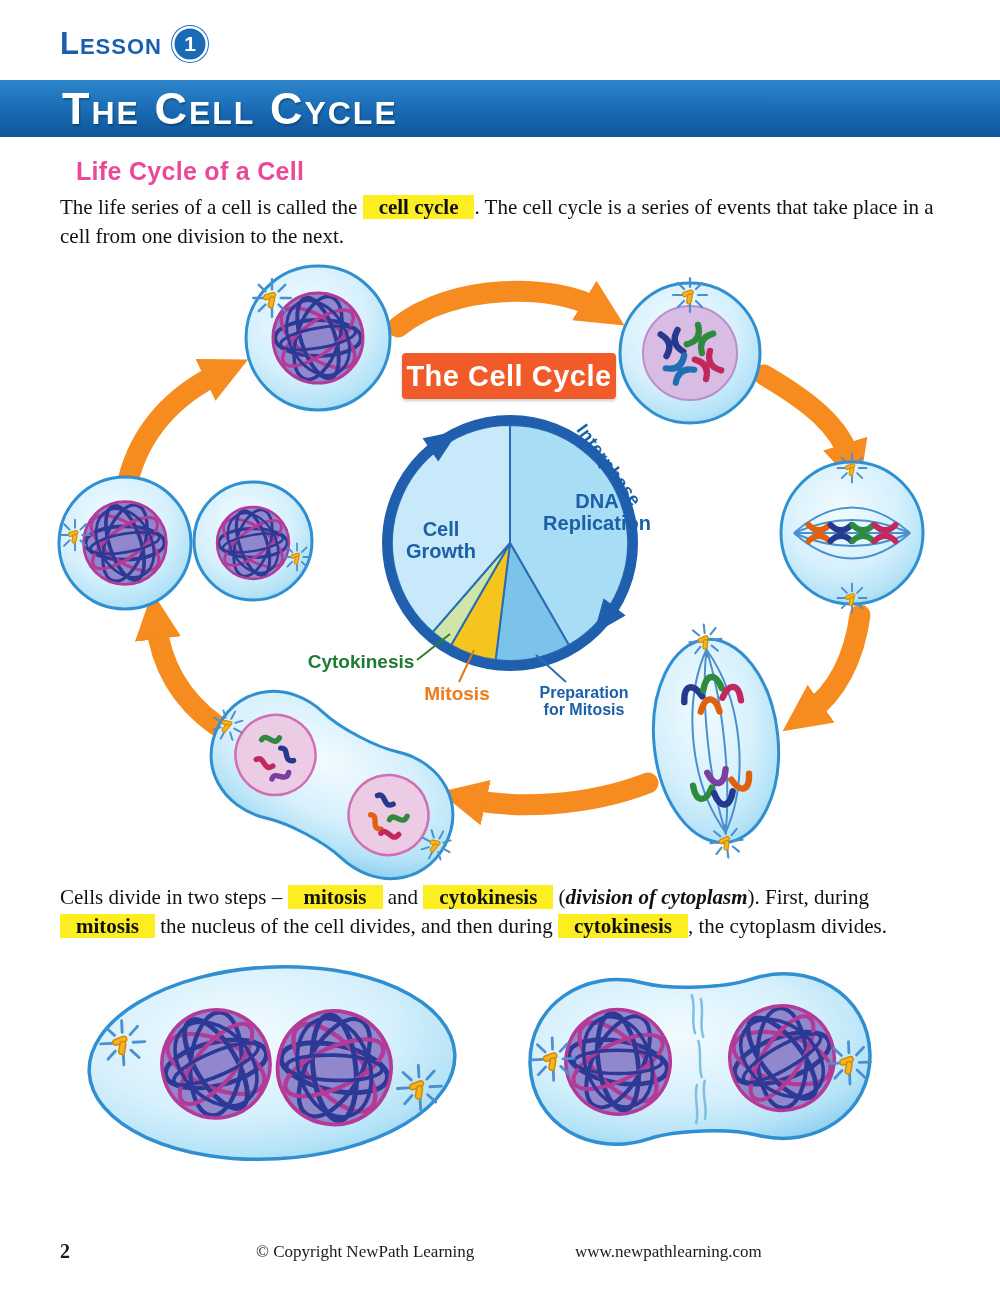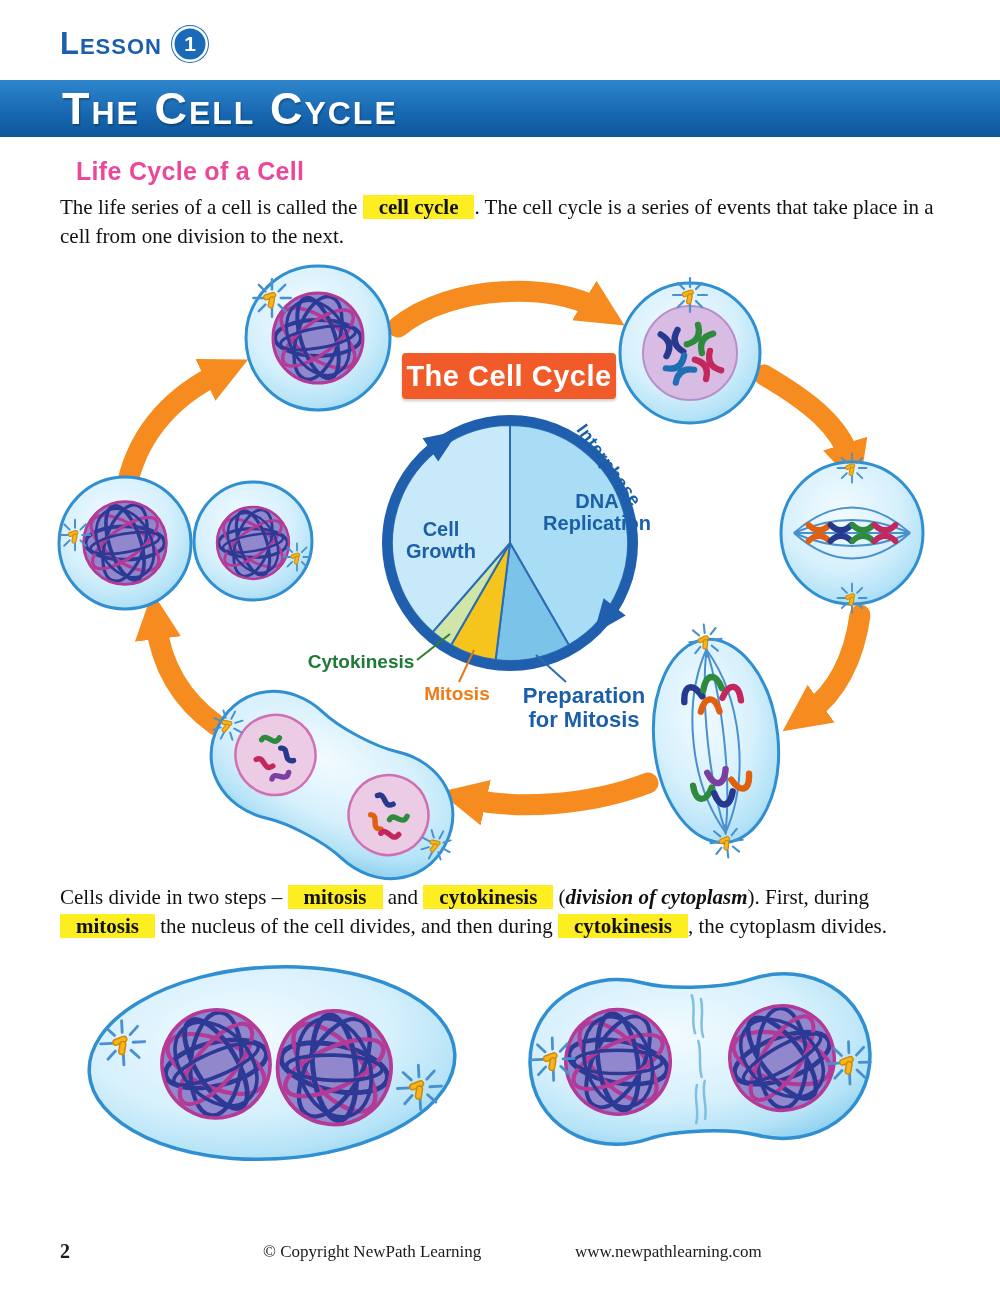--- a/index.html
+++ b/index.html
@@ -31,27 +31,27 @@
   .dlabel{position:absolute;font-family:"Liberation Sans",sans-serif;font-weight:bold;
     color:#1a5fa8;text-align:center;line-height:1.08;}
   .lbl-title{left:402px;top:100px;width:214px;height:46px;background:#f15a29;color:#fff;
     font-size:29px;line-height:46px;border-radius:4px;letter-spacing:.5px;box-shadow:0 2px 3px rgba(0,0,0,.2);}
   .lbl-growth{left:385px;top:266px;width:112px;font-size:20px;}
   .lbl-dna{left:523px;top:238px;width:148px;font-size:20px;}
   .lbl-inter{left:588px;top:168px;width:132px;font-size:18px;transform:rotate(54deg);
     transform-origin:0 0;letter-spacing:.5px;text-align:left;}
   .lbl-cyto{left:300px;top:399px;width:122px;font-size:19px;color:#1e7a34;}
   .lbl-mito{left:413px;top:431px;width:88px;font-size:19px;color:#ee7c18;}
-  .lbl-prep{left:516px;top:431px;width:136px;font-size:22px;}
+  .lbl-prep{left:516px;top:431px;width:136px;font-size:16px;}
 
   .bsvg{display:block;width:1000px;height:240px;margin-top:2px;}
 
   .footer{position:absolute;left:0;top:1242px;width:1000px;height:30px;font-size:17px;color:#1a1a1a;}
   .pageno{position:absolute;left:60px;top:-2px;font-weight:bold;font-size:20px;}
-  .copyright{position:absolute;left:263px;top:0;}
+  .copyright{position:absolute;left:256px;top:0;}
   .weburl{position:absolute;left:575px;top:0;}
 </style>
 </head>
 <body>
 
 <div class="page">
 
   <div class="lesson-row">
     <span class="lesson-label">Lesson</span>
     <span class="lesson-badge">1</span>

